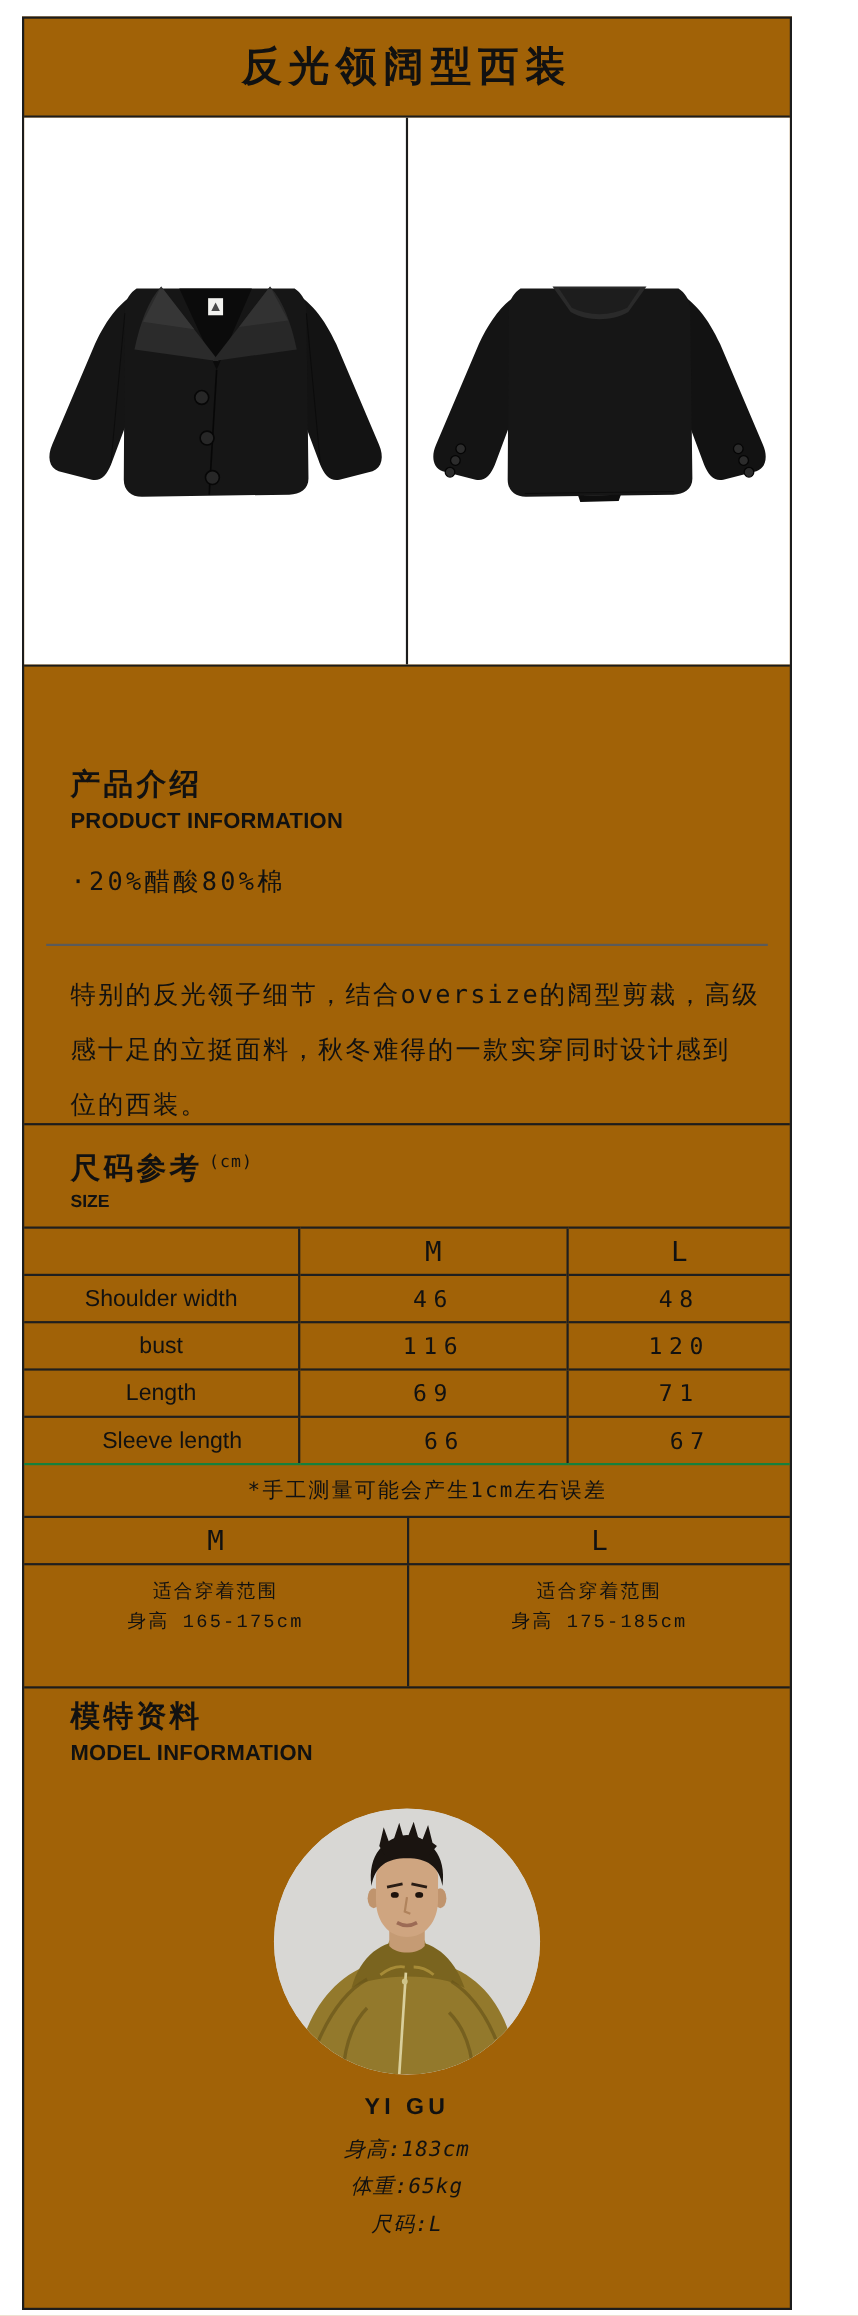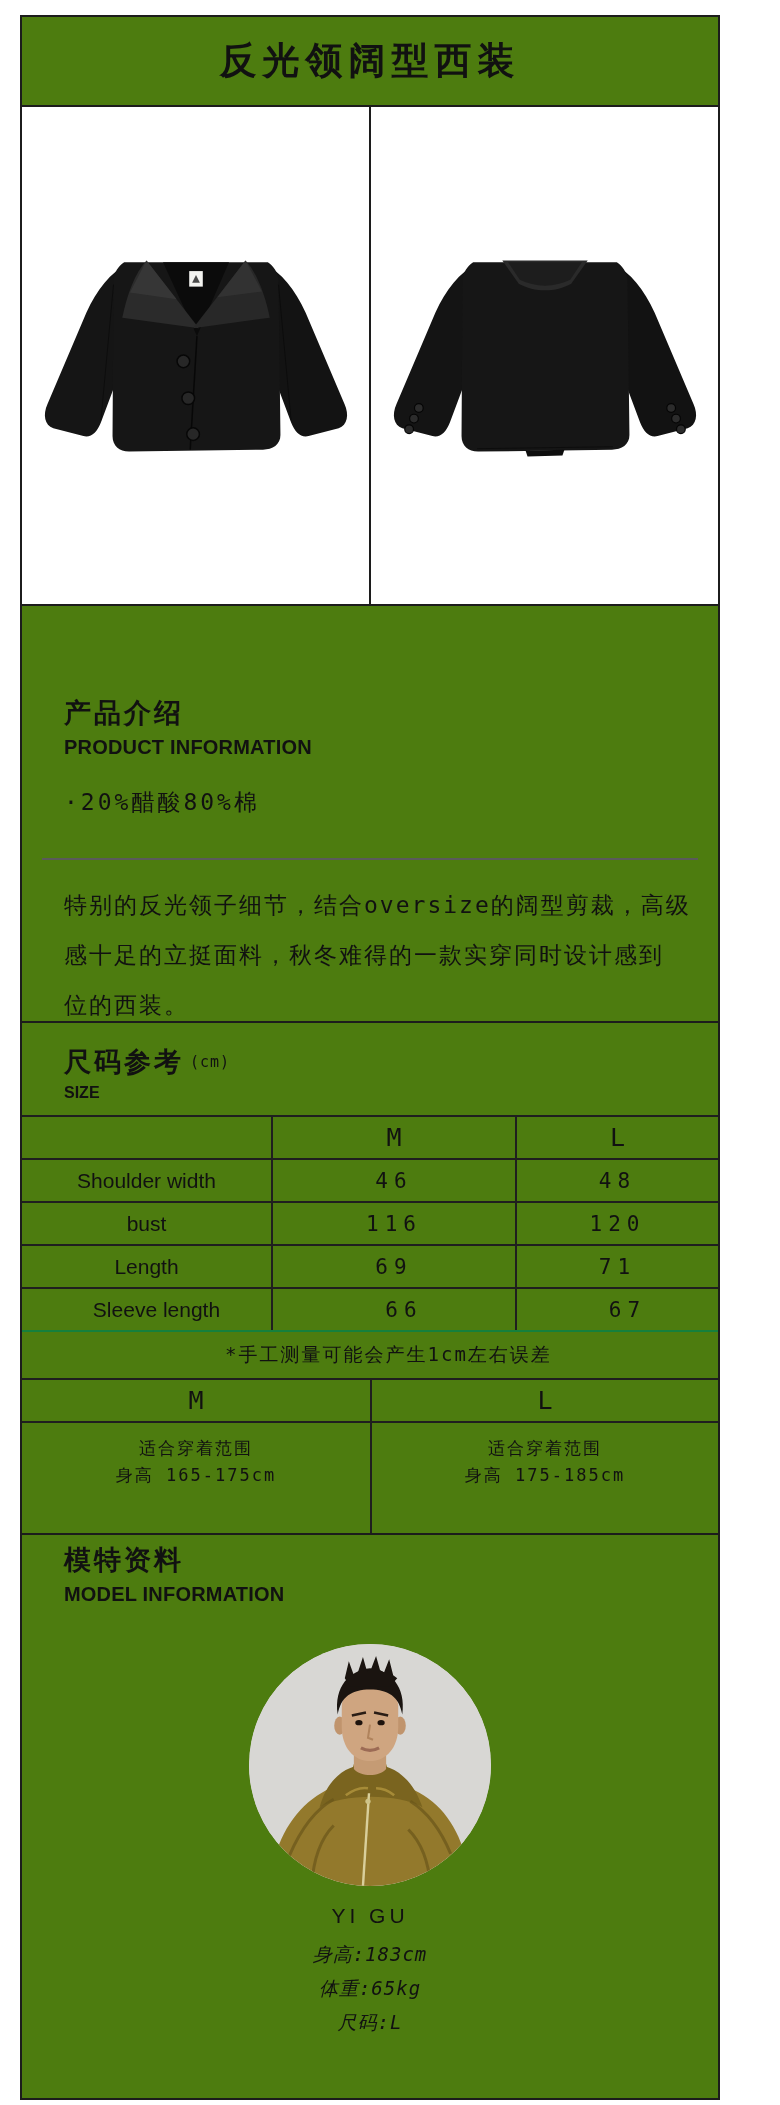--- a/index.html
+++ b/index.html
@@ -4,21 +4,21 @@
 <style>
   html,body{margin:0;padding:0;background:#ffffff;}
   .page{
     position:relative;width:780px;height:2105px;background:#fff;
     font-family:"Liberation Sans","DejaVu Sans",sans-serif;color:#111;
     overflow:hidden;
   }
   .frame{
     position:absolute;left:20px;top:15px;width:700px;height:2085px;
     border:2px solid #1c1c1c;box-sizing:border-box;
-    display:flex;flex-direction:column;background:#4d7c0f;
+    display:flex;flex-direction:column;background:#a16207;
   }
   .sec{box-sizing:border-box;}
   
   .sec-title{
     height:90px;border-bottom:2px solid #1c1c1c;
     display:flex;align-items:center;justify-content:center;
   }
   .sec-title h1{
     margin:0;font-size:37px;font-weight:700;letter-spacing:6px;white-space:nowrap;
   }
@@ -32,21 +32,21 @@
   .h-zh{margin:0 0 0 42px;font-size:27px;font-weight:700;letter-spacing:3px;line-height:1;}
   .h-en{margin:10px 0 0 42px;font-size:20px;font-weight:700;letter-spacing:0.2px;line-height:1;}
   .material{margin:34px 0 0 42px;font-size:23px;letter-spacing:3px;line-height:1;}
   .cjk-mono{font-family:"DejaVu Sans Mono","DejaVu Sans",sans-serif;}
   .divider{margin:44px 20px 0 20px;border-top:2px solid #5a5a5a;height:0;}
   .desc{margin:20px 0 0 42px;font-size:23px;line-height:50px;letter-spacing:2px;}
   .desc div{white-space:nowrap;}
   
   .sec-size{border-bottom:2px solid #1c1c1c;}
   .size-head{padding:26px 42px 14px 42px;}
-  .size-head .row1{display:flex;align-items:center;line-height:1;}
+  .size-head .row1{display:flex;align-items:flex-start;line-height:1;}
   .size-unit{font-size:15px;margin-left:6px;letter-spacing:1px;}
   .size-en{margin-top:9px;font-size:16px;font-weight:700;line-height:1;}
   table.size-table{width:100%;border-collapse:collapse;table-layout:fixed;}
   table.size-table td{
     height:41px;text-align:center;vertical-align:middle;
     border-top:2px solid #1f1f1f;padding:0;
   }
   table.size-table tr:last-child td{border-bottom:2px solid #15803d;padding-left:20px;}
   table.size-table td + td{border-left:2px solid #1f1f1f;}
   td.szhead{font-size:25px;font-weight:400;}
@@ -61,31 +61,32 @@
   .fit-head{
     height:43px;border-bottom:2px solid #1f1f1f;
     display:flex;align-items:center;justify-content:center;
     font-size:25px;box-sizing:border-box;
   }
   .fit-body{
     height:110px;display:flex;flex-direction:column;
     align-items:center;justify-content:center;box-sizing:border-box;
     font-size:17px;letter-spacing:2px;line-height:27px;padding-bottom:32px;
     text-align:center;
+    font-family:Liberation Mono, monospace;
   }
   .colsep{border-left:2px solid #1f1f1f;}
   
   .sec-model{flex:1 1 auto;padding-top:12px;}
   .portrait{
     width:242px;height:242px;border-radius:50%;overflow:hidden;
     margin:40px auto 0 auto;background:#d8d7d4;
   }
   .portrait svg{width:242px;height:242px;display:block;}
   .model-name{
-    text-align:center;margin-top:18px;font-size:21px;font-weight:400;letter-spacing:4px;
+    text-align:center;margin-top:18px;font-size:21px;font-weight:700;letter-spacing:4px;
   }
   .model-stats{
     text-align:center;margin-top:9px;font-size:19px;line-height:34px;letter-spacing:1px;font-style:italic;
   }
 </style>
 </head>
 <body>
 
 <div class="page">
   <div class="frame">

